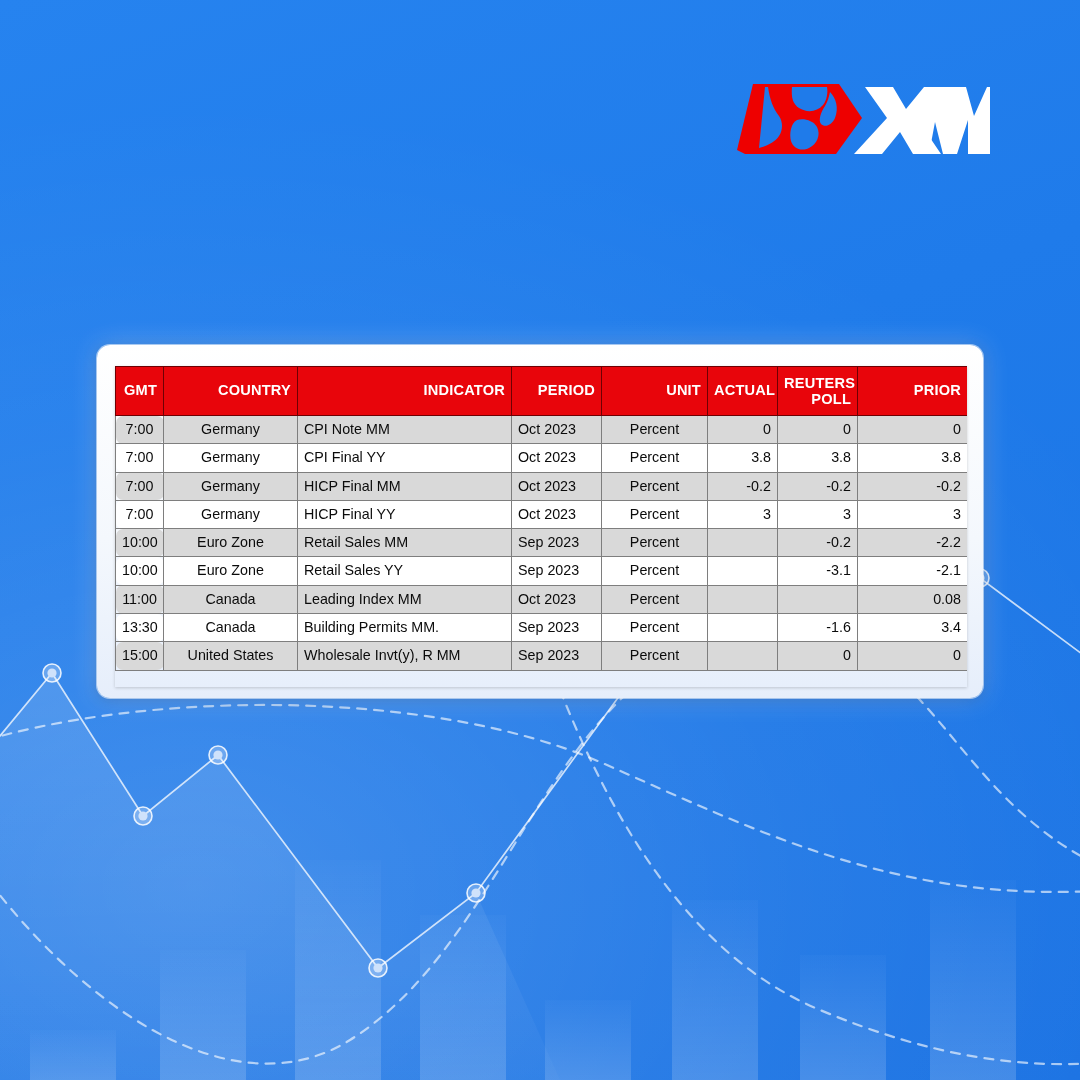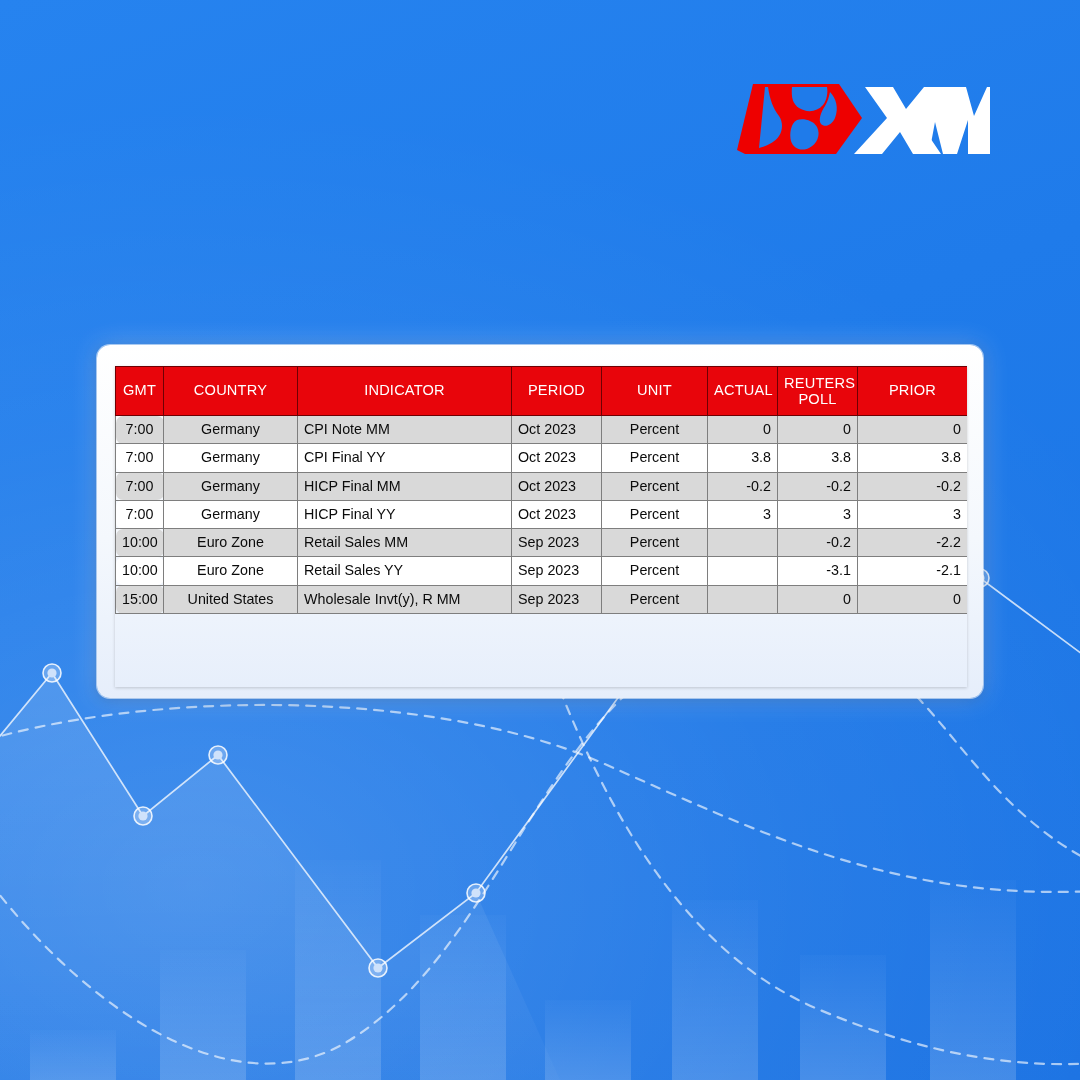--- a/index.html
+++ b/index.html
@@ -52,24 +52,24 @@
     border:1px solid #7e7e7e;
     padding:0 6px;
     height:27.3px;
     line-height:1.08;
     overflow:hidden;
     white-space:nowrap;
   }
   table.econ thead th{
     background:#e8050b;
     color:#ffffff;
-    font-weight:normal;
+    font-weight:bold;
     font-size:14.6px;
     height:48px;
-    text-align:center;
+    text-align:right;
     letter-spacing:0.2px;
     border-color:#6e0003;
     white-space:normal;
     vertical-align:middle;
   }
   table.econ thead th.wrap2{line-height:1.12;}
   tbody tr.odd td{background:#d9d9d9;}
   tbody tr.even td{background:#ffffff;}
 
   td.c-gmt{text-align:center;border-radius:7px;}
@@ -250,20 +250,40 @@
               <td class="c-gmt">10:00</td>
               <td class="c-country">Euro Zone</td>
               <td class="c-indicator">Retail Sales YY</td>
               <td class="c-period">Sep 2023</td>
               <td class="c-unit">Percent</td>
               <td class="c-num"></td>
               <td class="c-num">-3.1</td>
               <td class="c-num">-2.1</td>
             </tr>
             <tr class="odd">
+              <td class="c-gmt">11:00</td>
+              <td class="c-country">Canada</td>
+              <td class="c-indicator">Leading Index MM</td>
+              <td class="c-period">Oct 2023</td>
+              <td class="c-unit">Percent</td>
+              <td class="c-num"></td>
+              <td class="c-num"></td>
+              <td class="c-num">0.08</td>
+            </tr>
+            <tr class="even">
+              <td class="c-gmt">13:30</td>
+              <td class="c-country">Canada</td>
+              <td class="c-indicator">Building Permits MM.</td>
+              <td class="c-period">Sep 2023</td>
+              <td class="c-unit">Percent</td>
+              <td class="c-num"></td>
+              <td class="c-num">-1.6</td>
+              <td class="c-num">3.4</td>
+            </tr>
+            <tr class="odd">
               <td class="c-gmt">15:00</td>
               <td class="c-country">United States</td>
               <td class="c-indicator">Wholesale Invt(y), R MM</td>
               <td class="c-period">Sep 2023</td>
               <td class="c-unit">Percent</td>
               <td class="c-num"></td>
               <td class="c-num">0</td>
               <td class="c-num">0</td>
             </tr>
           </tbody>

